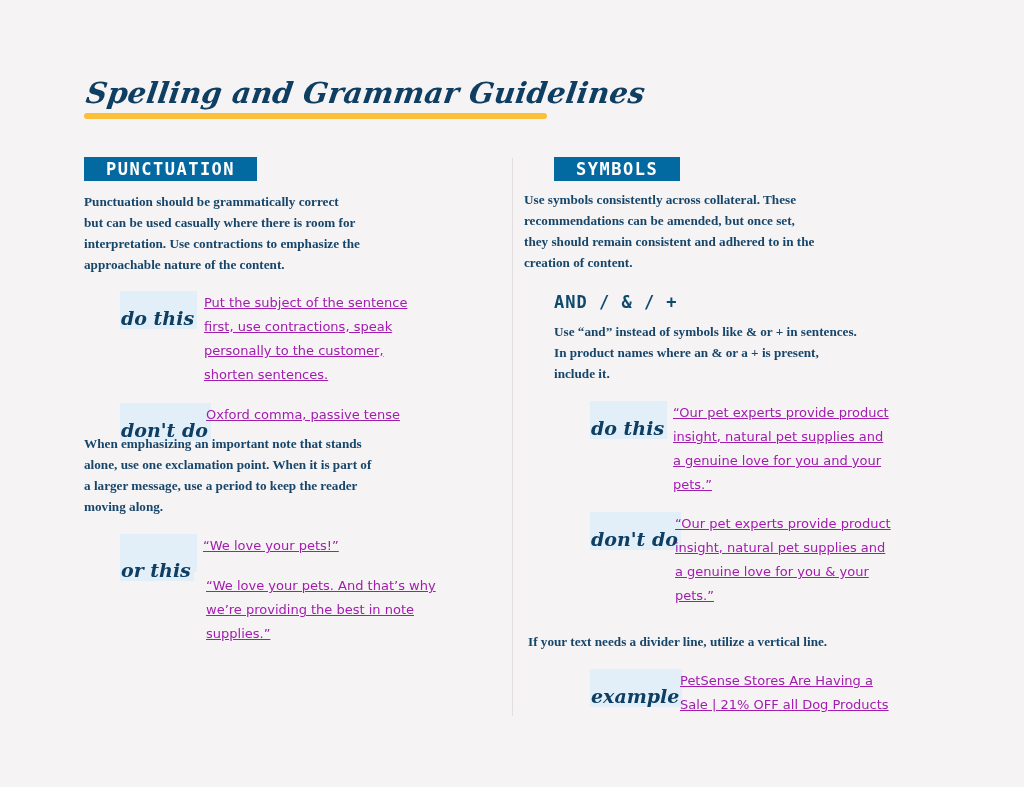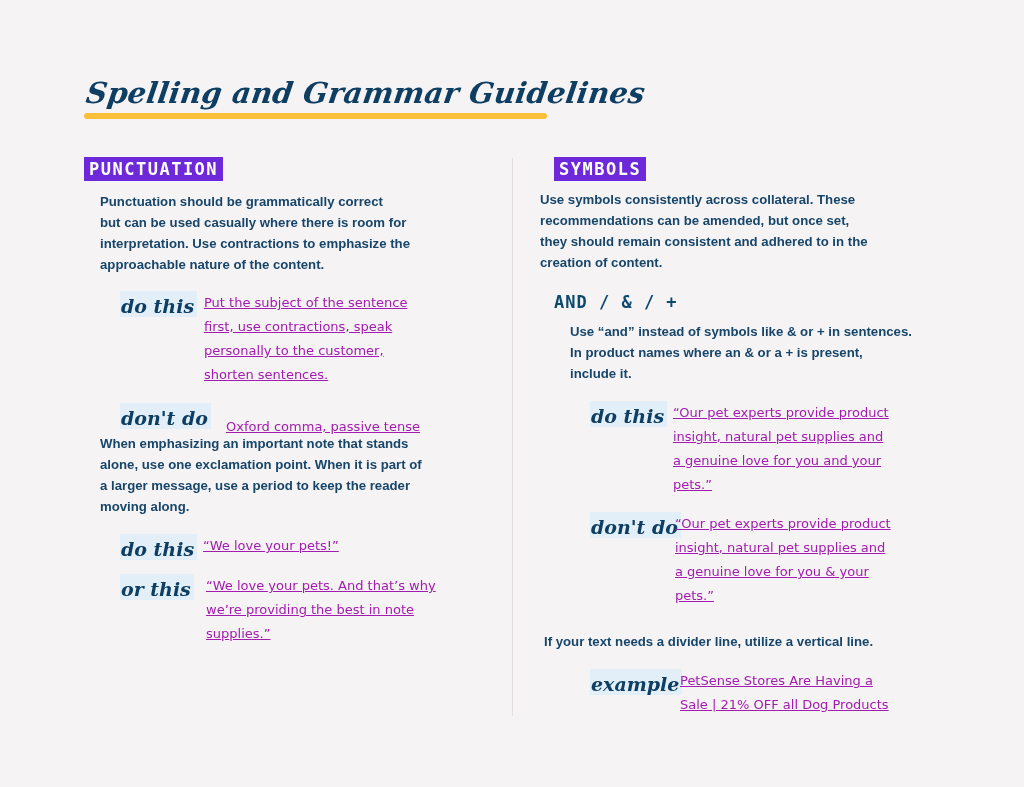--- a/index.html
+++ b/index.html
@@ -22,55 +22,54 @@
       letter-spacing: 0.2px;
       white-space: nowrap;
       transform: skewX(-8deg);
       transform-origin: left bottom;
     }
     .title-underline {
       left: 84px; top: 113px; width: 463px; height: 6px;
       background: #fbbf3a; border-radius: 3px;
     }
     .badge {
-      background: #6d28d9;
+      background: #0369a1;
       color: #ffffff;
       font-family: "DejaVu Sans Mono", monospace;
       font-weight: bold;
       font-size: 17px;
       letter-spacing: 1.5px;
-      padding: 0 5px;
+      padding: 0 22px;
       height: 24px; line-height: 24px;
       white-space: nowrap;
     }
     .intro {
-      font-family: Liberation Sans, sans-serif;
+      font-family: Liberation Serif, serif;
       font-size: 13.2px;
       font-weight: bold;
       line-height: 21px;
       color: #17466b;
       white-space: pre-line;
-      margin-left: 16px;
     }
     .subhead {
       font-family: "DejaVu Sans Mono", monospace;
       font-weight: bold;
       font-size: 17px;
       color: #0c4a6e;
       letter-spacing: 1px;
       white-space: nowrap;
     }
     .tag {
       font-family: "DejaVu Serif", serif;
       font-style: italic;
       font-weight: bold;
       font-size: 19px;
       color: #0f3e63;
       background: #e2eff8;
-      padding: 4px 3px 0 1px;
+      padding: 16px 3px 0 1px;
       line-height: 22px;
       white-space: nowrap;
     }
     .example-text {
       font-family: "DejaVu Sans", sans-serif;
       font-size: 13px;
       line-height: 24px;
       color: #a21caf;
       white-space: pre-line;
       text-decoration: underline;
@@ -94,31 +93,31 @@
 interpretation. Use contractions to emphasize the
 approachable nature of the content.</div>
 
 <div class="abs tag" style="left:120px; top:291px;">do this</div>
 <div class="abs example-text" style="left:204px; top:291px; width:280px;">Put the subject of the sentence
 first, use contractions, speak
 personally to the customer,
 shorten sentences.</div>
 
 <div class="abs tag" style="left:120px; top:403px;">don't do</div>
-<div class="abs example-text" style="left:206px; top:415px; width:280px;margin-left:20px;">Oxford comma, passive tense</div>
+<div class="abs example-text" style="left:206px; top:403px; width:280px;">Oxford comma, passive tense</div>
 
 <div class="abs intro" style="left:84px; top:433px; width:410px;">When emphasizing an important note that stands
 alone, use one exclamation point. When it is part of
 a larger message, use a period to keep the reader
 moving along.</div>
 
 <div class="abs tag" style="left:120px; top:534px;">do this</div>
 <div class="abs example-text" style="left:203px; top:534px; width:280px;">“We love your pets!”</div>
 
-<div class="abs tag" style="left:120px; top:574px;">or this</div>
+<div class="abs tag" style="left:120px; top:543px;">or this</div>
 <div class="abs example-text" style="left:206px; top:574px; width:290px;">“We love your pets. And that’s why
 we’re providing the   best in note
 supplies.”</div>
 
 <div class="abs badge" style="left:554px; top:157px;">SYMBOLS</div>
 <div class="abs intro" style="left:524px; top:189px; width:420px;">Use symbols consistently across collateral. These
 recommendations can be amended, but once set,
 they should remain consistent and adhered to in the
 creation of content.</div>
 

